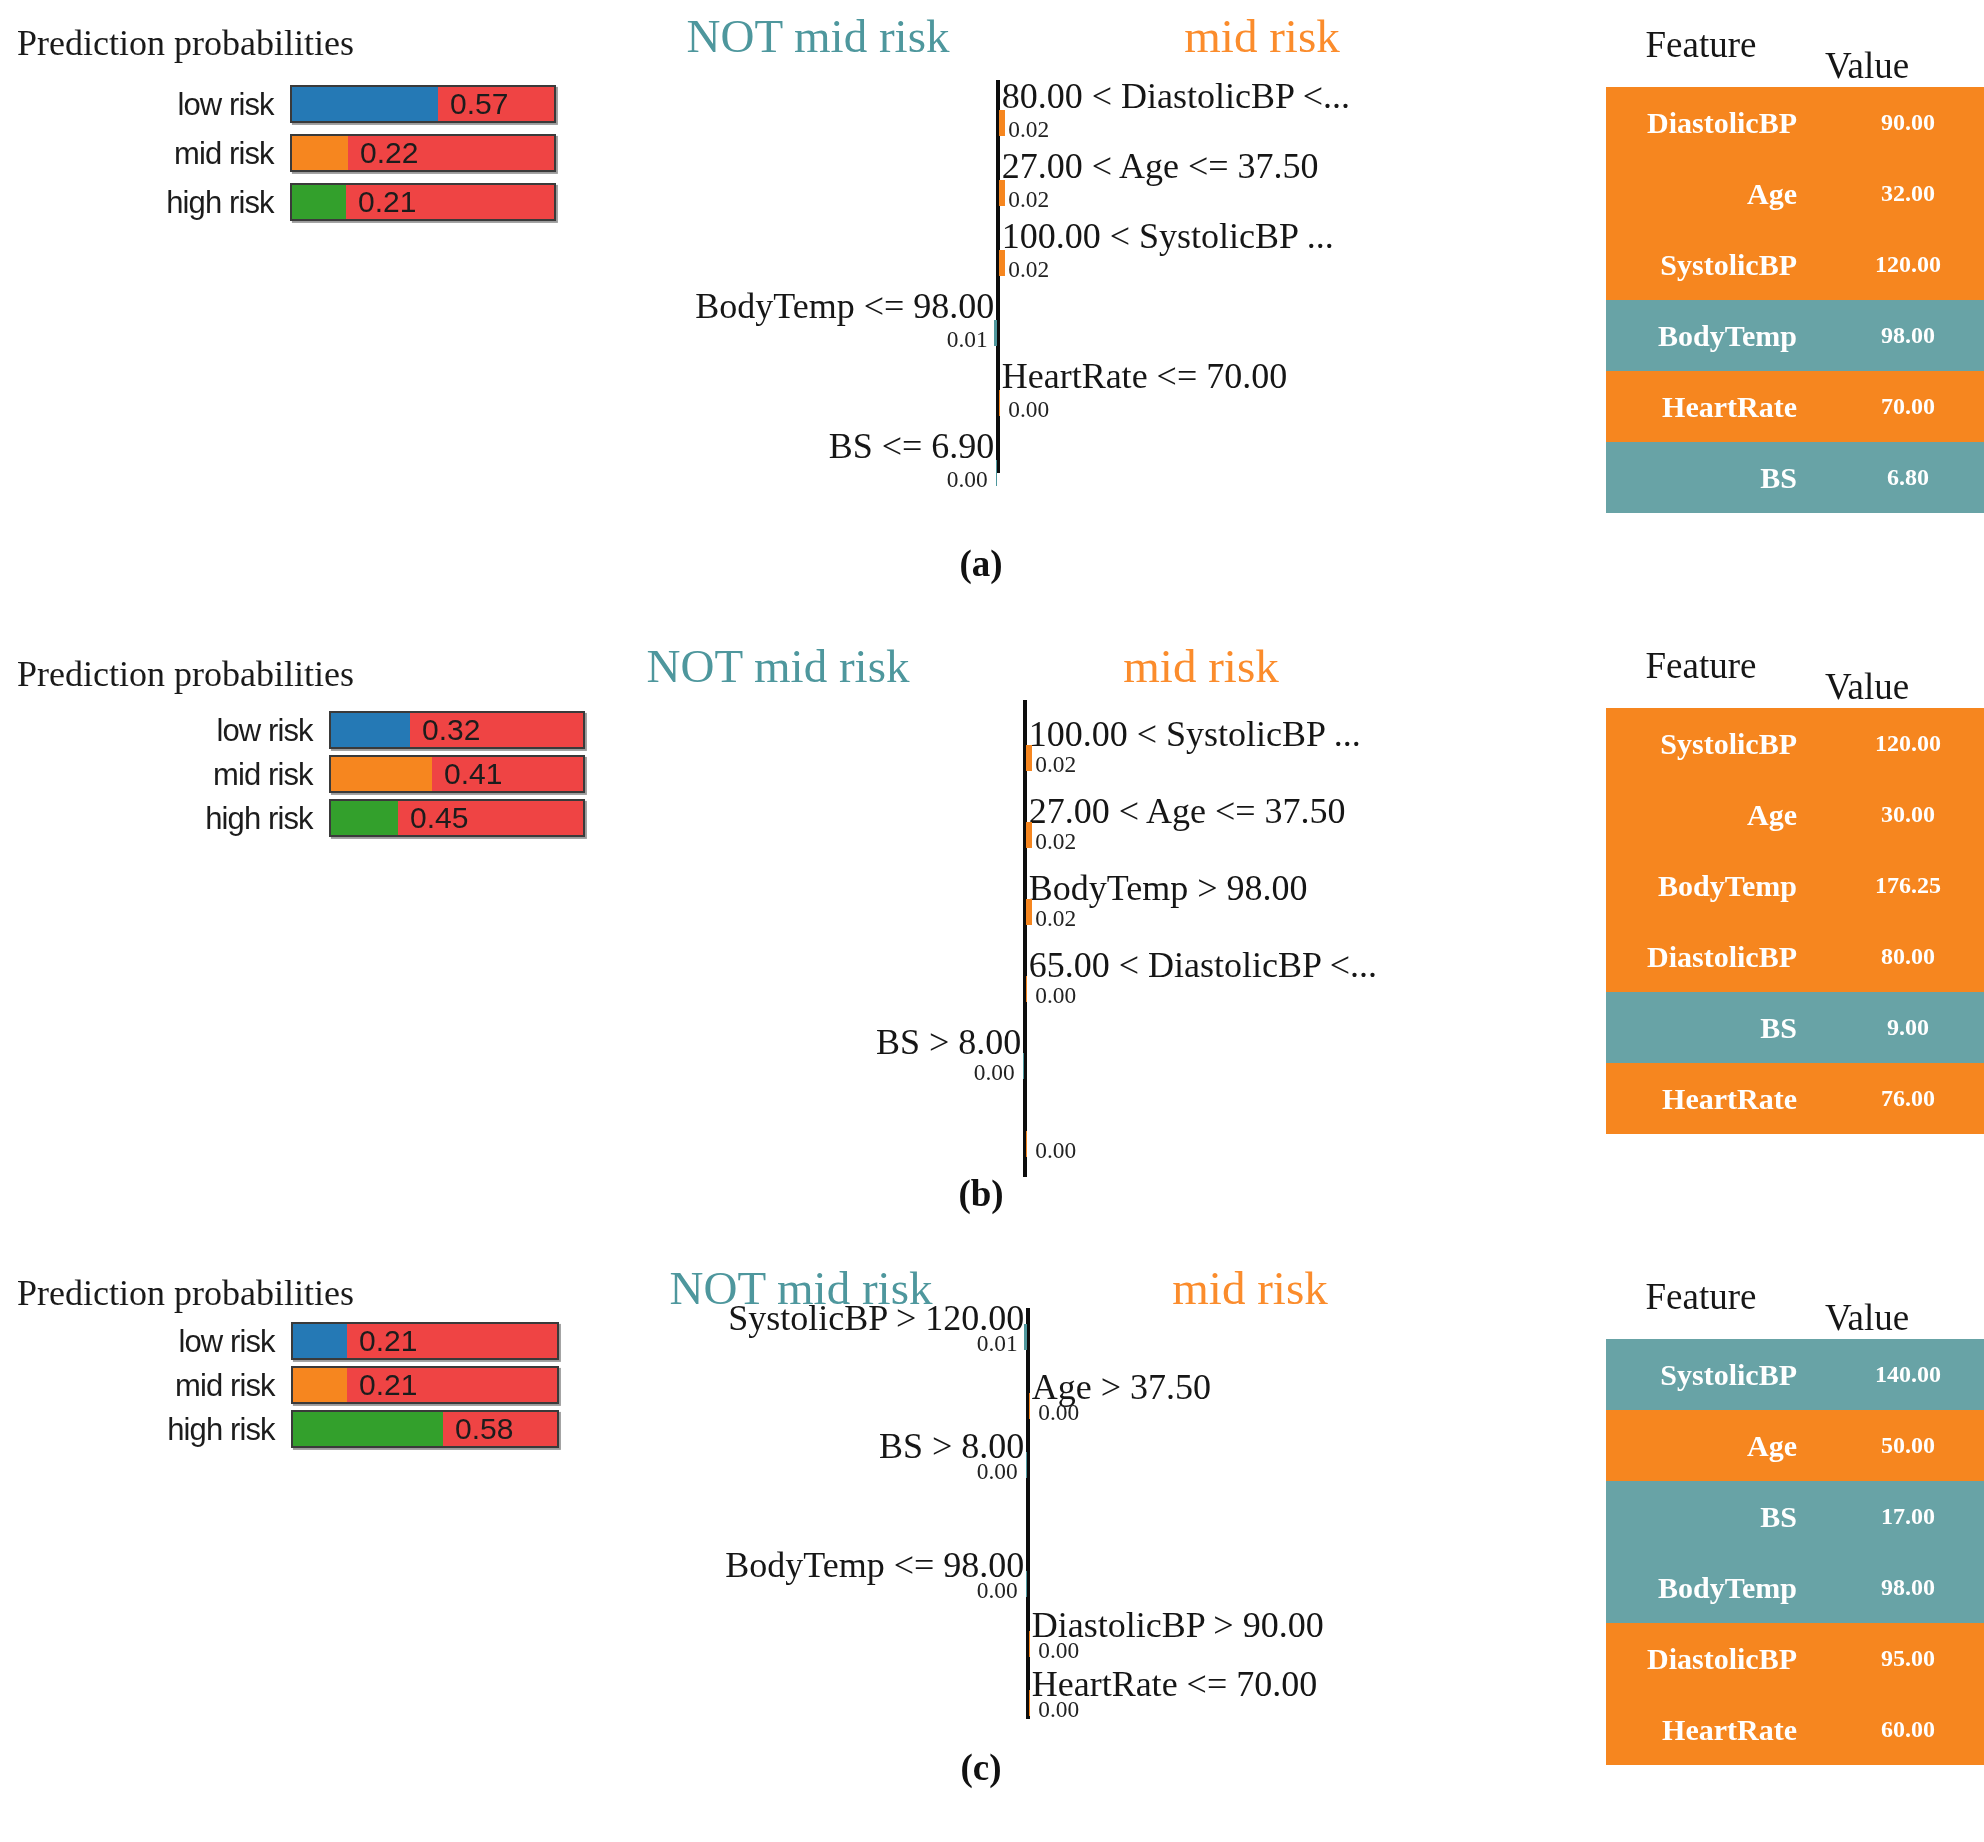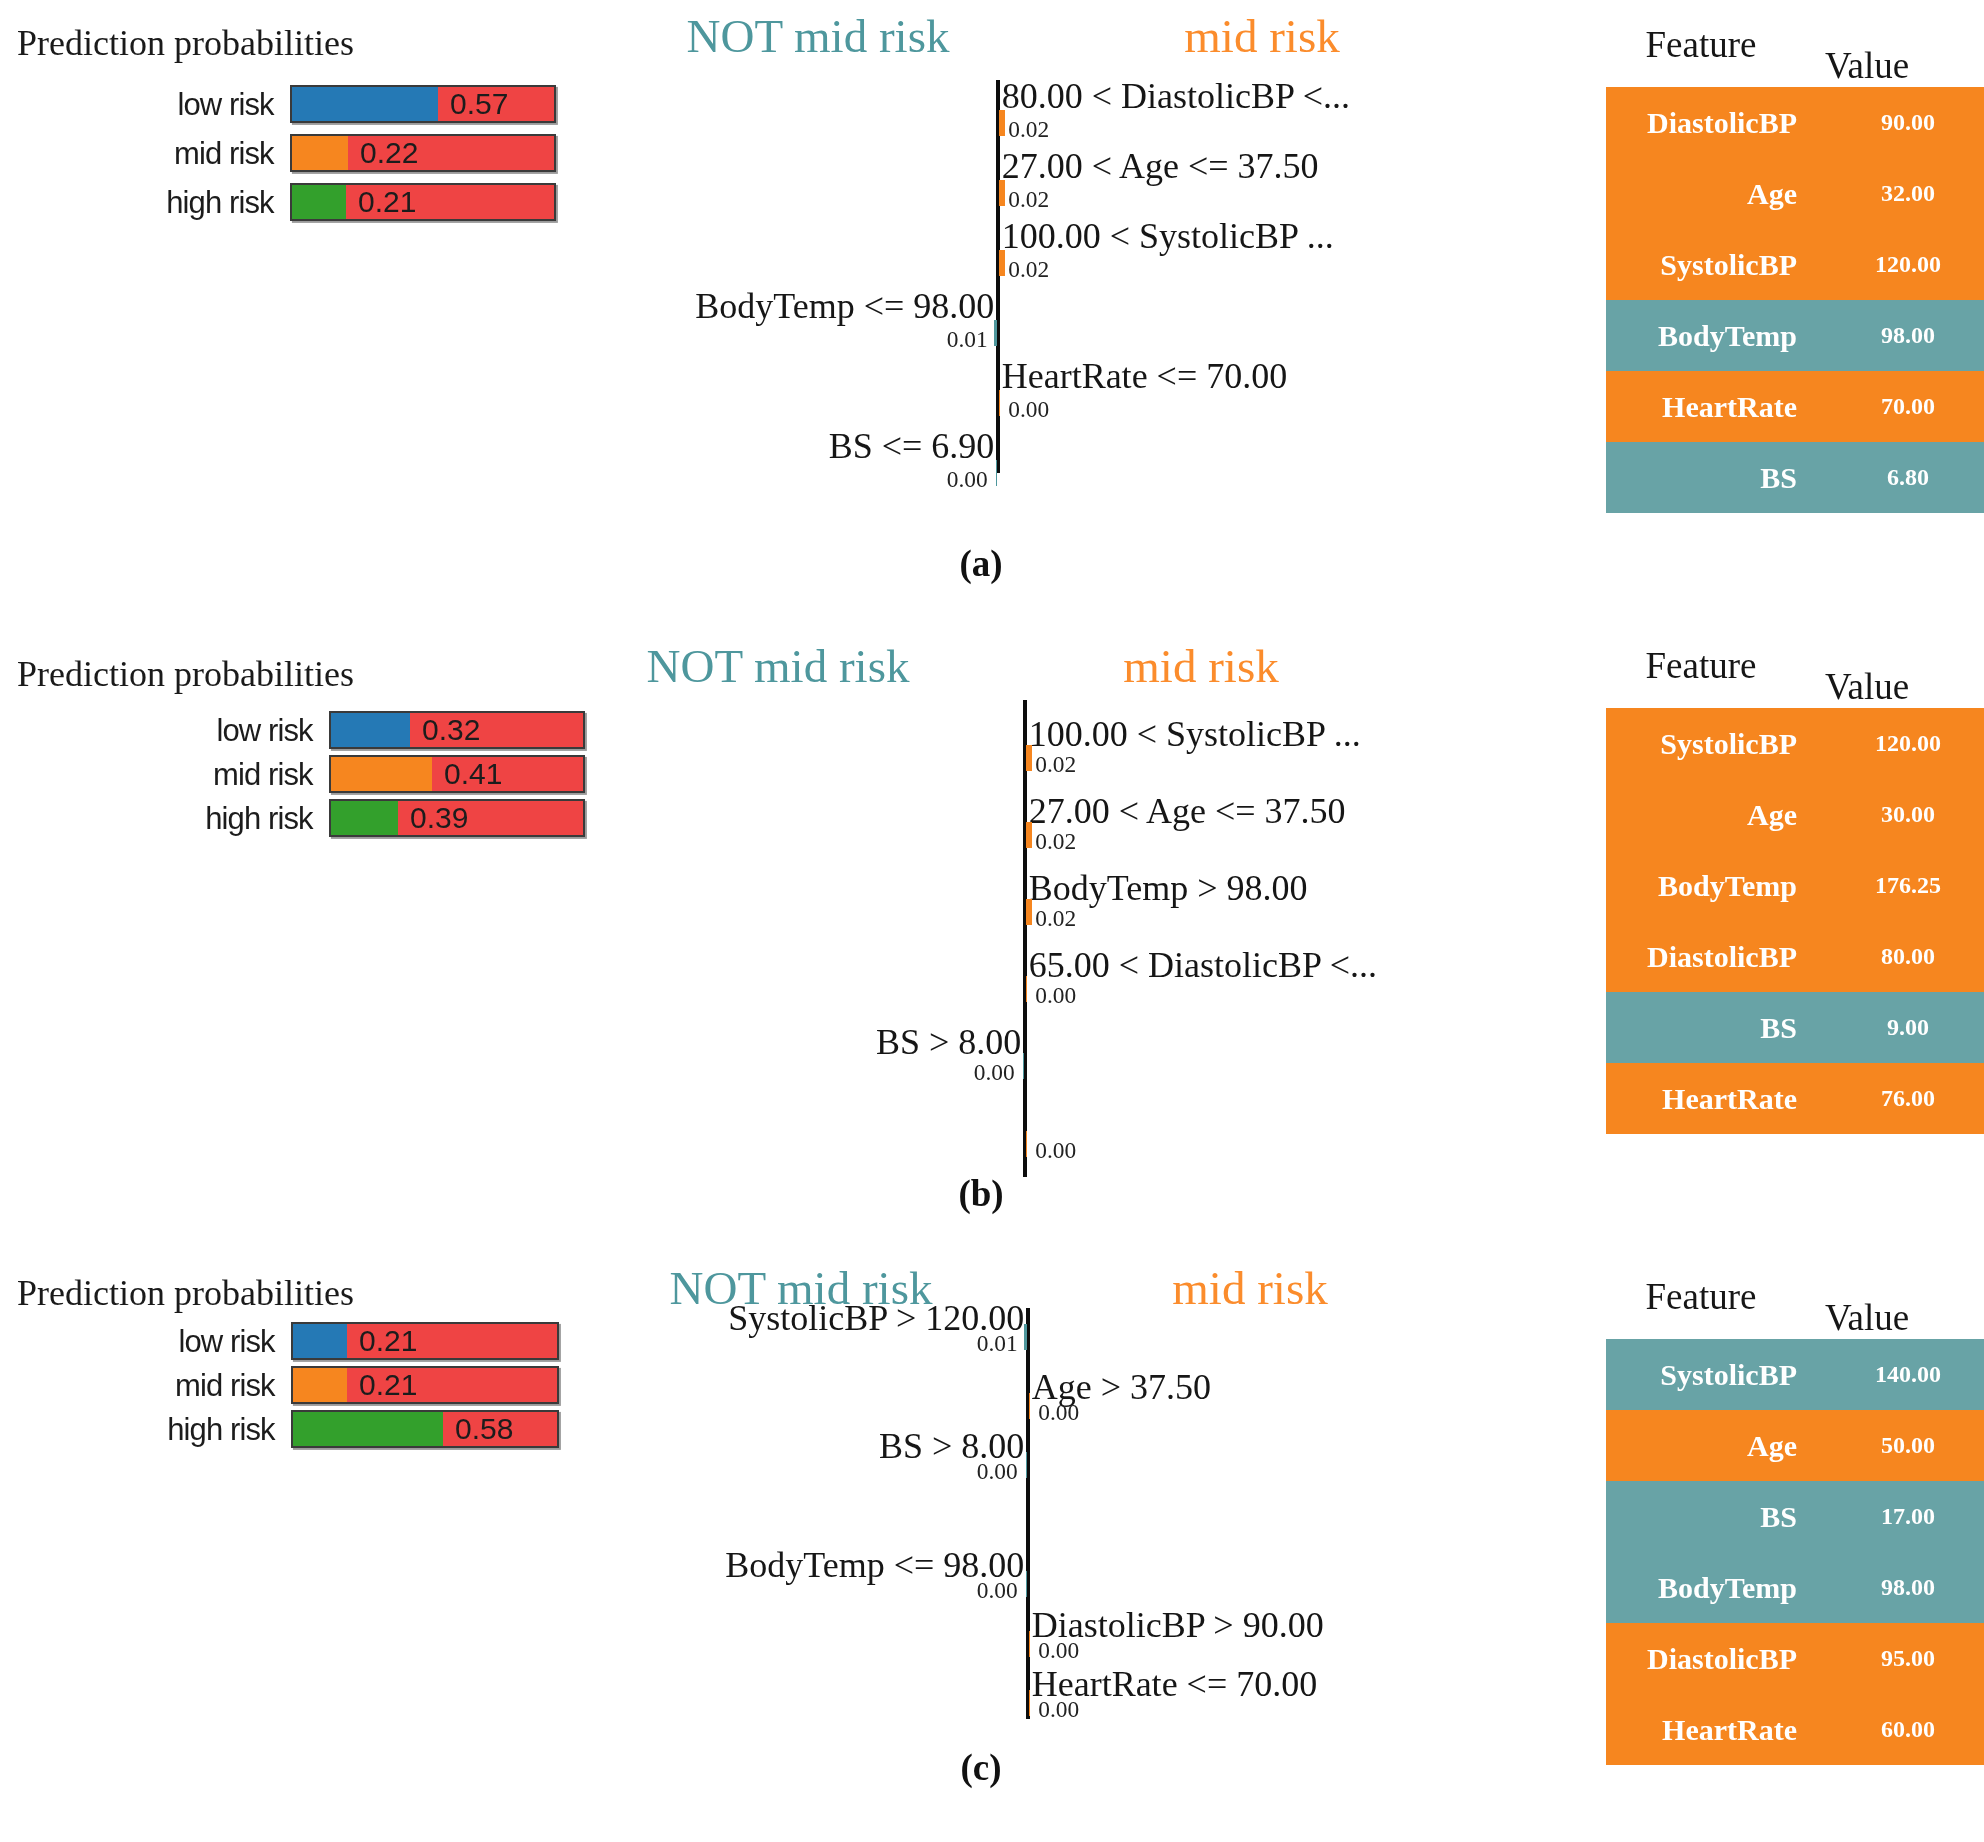--- a/index.html
+++ b/index.html
@@ -164,21 +164,21 @@
       <span class="prob-label">mid risk</span>
       <span class="prob-box">
         <span class="prob-fill c-orange" style="width: 101px;"></span>
         <span class="prob-value">0.41</span>
       </span>
     </div>
     <div class="prob-row" style="top:178px;">
       <span class="prob-label">high risk</span>
       <span class="prob-box">
         <span class="prob-fill c-green" style="width: 67px;"></span>
-        <span class="prob-value">0.39</span>
+        <span class="prob-value">0.45</span>
       </span>
     </div>
 
     <div class="neg-header" style="top:18px;left:778px;">NOT mid risk</div>
     <div class="pos-header" style="top:18px;left:1201px;">mid risk</div>
 
     <div class="axis" style="top:79px;height:477px;"></div>
 
     <div class="lime-row" style="top:92px;">
       <span class="cond right">100.00 &lt; SystolicBP ...</span>

